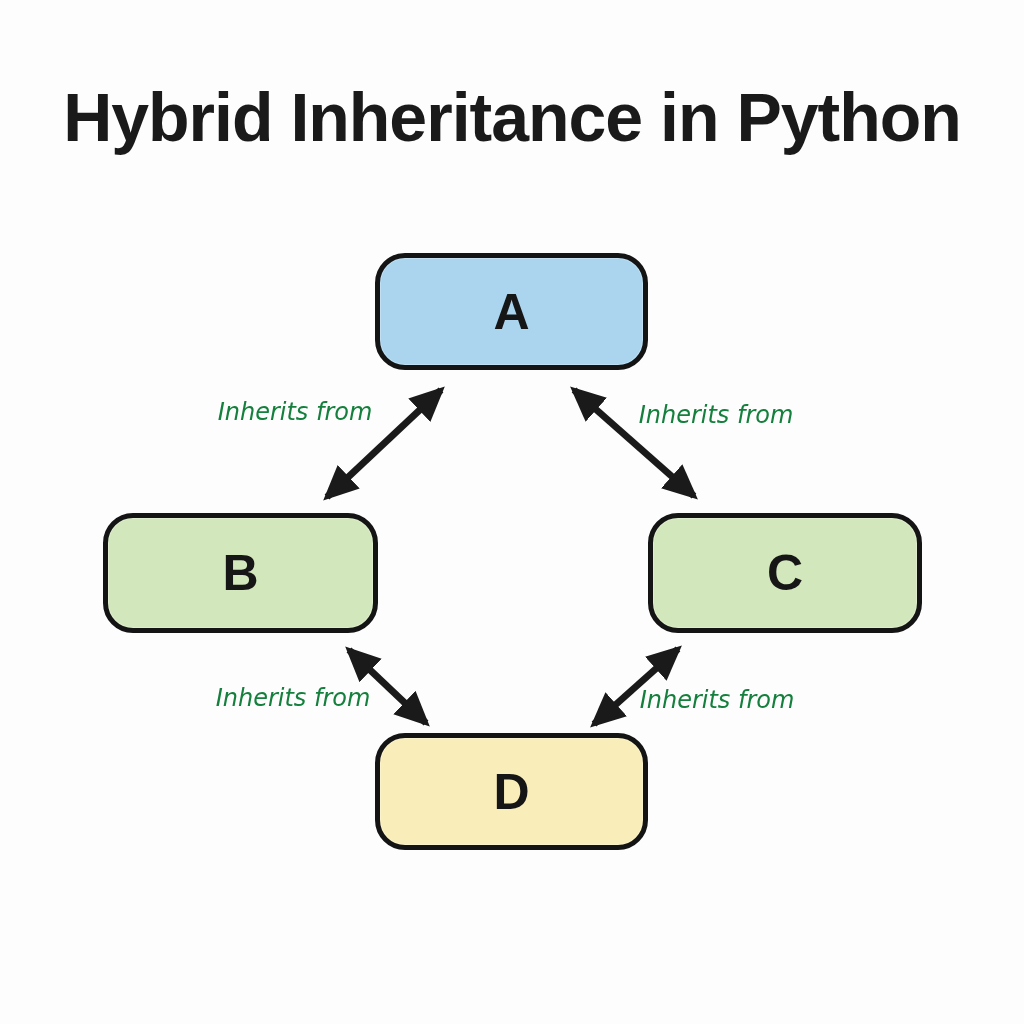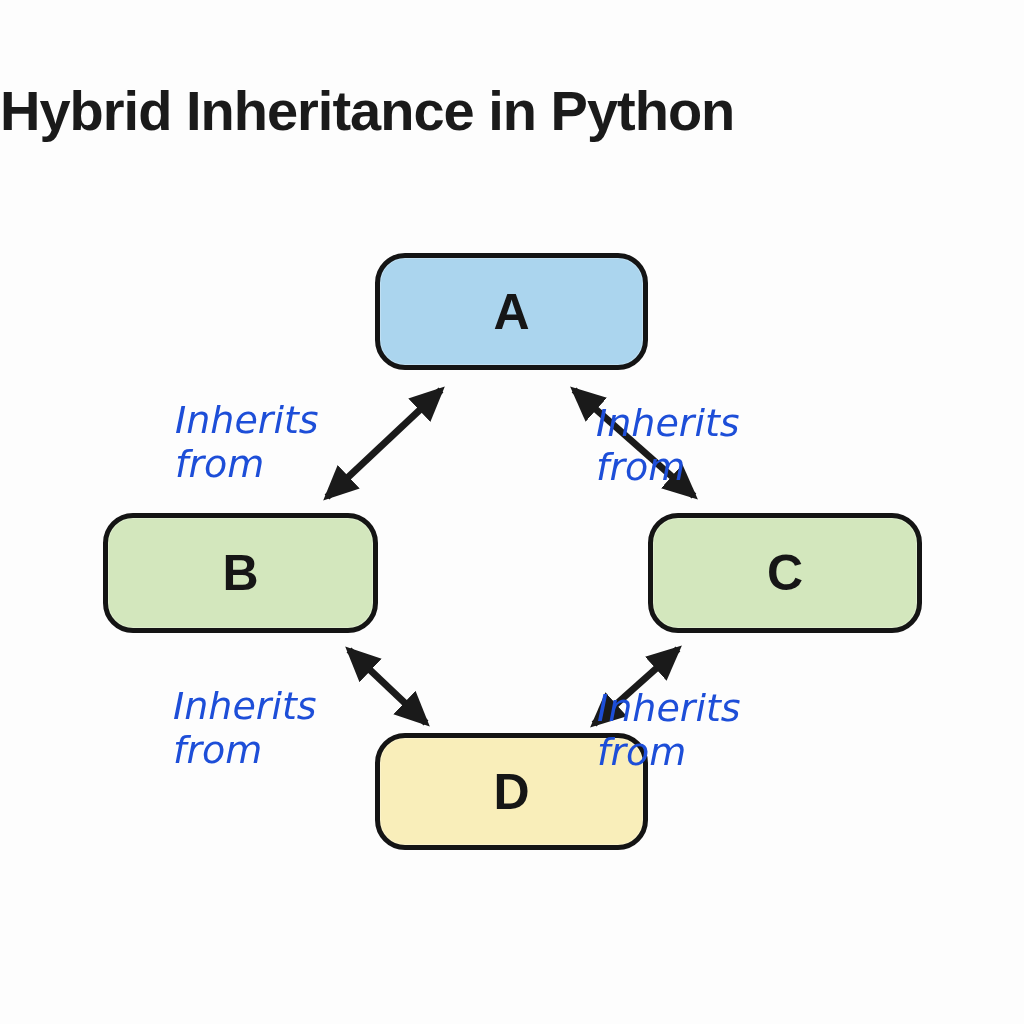--- a/index.html
+++ b/index.html
@@ -12,22 +12,22 @@
   }
   .stage {
     position: absolute;
     left: 0; top: 0;
     width: 1024px; height: 1024px;
   }
   .title {
     position: absolute;
     left: 0; top: 78px;
     width: 1024px;
-    text-align: left;
-    font-size: 56px;
+    text-align: center;
+    font-size: 68px;
     font-weight: 800;
     letter-spacing: -1px;
     color: #1a1a1a;
     font-family: "Liberation Sans", sans-serif;
   }
   .node {
     position: absolute;
     border: 5px solid #141414;
     border-radius: 30px;
     display: flex;
@@ -44,24 +44,24 @@
   .node-d { left: 375px; top: 733px; width: 273px; height: 117px; }
   .arrows-layer {
     position: absolute;
     left: 0; top: 0;
     width: 1024px; height: 1024px;
     pointer-events: none;
   }
   .edge-label {
     position: absolute;
     width: 240px;
-    text-align: left;
+    text-align: center;
     font-style: italic;
-    font-size: 38px;
-    color: #1d4ed8;
+    font-size: 24px;
+    color: #15803d;
     font-family: "DejaVu Sans", "Liberation Sans", sans-serif;
   }
   .edge-label-ab { left: 175px; top: 398px; }
   .edge-label-ac { left: 596px; top: 401px; }
   .edge-label-bd { left: 173px; top: 684px; }
   .edge-label-cd { left: 597px; top: 686px; }
 </style>
 </head>
 <body>
 

